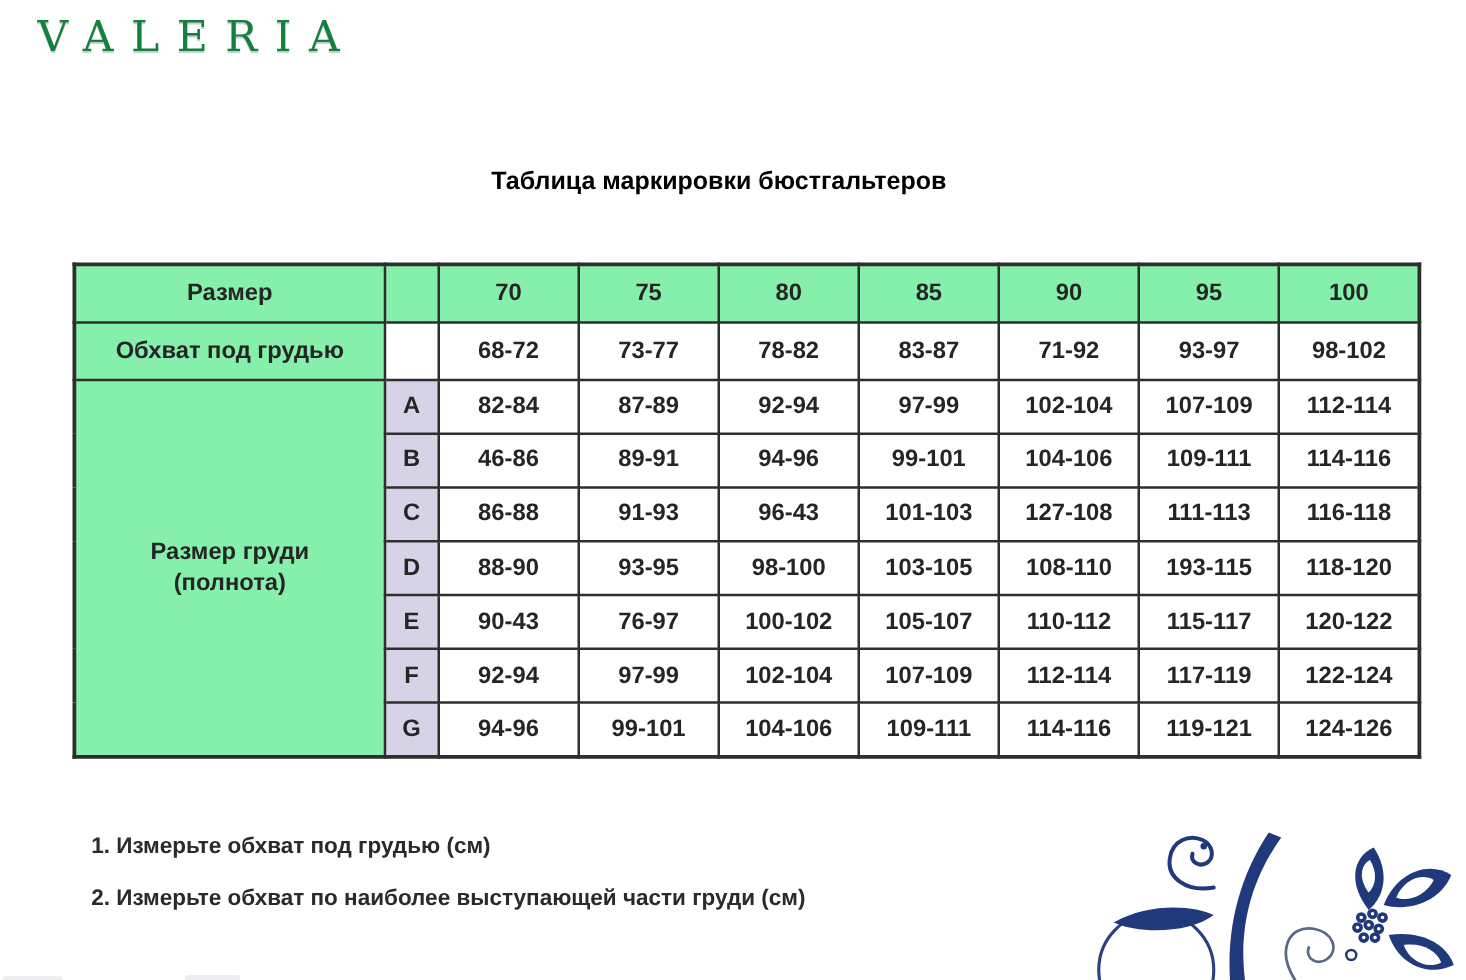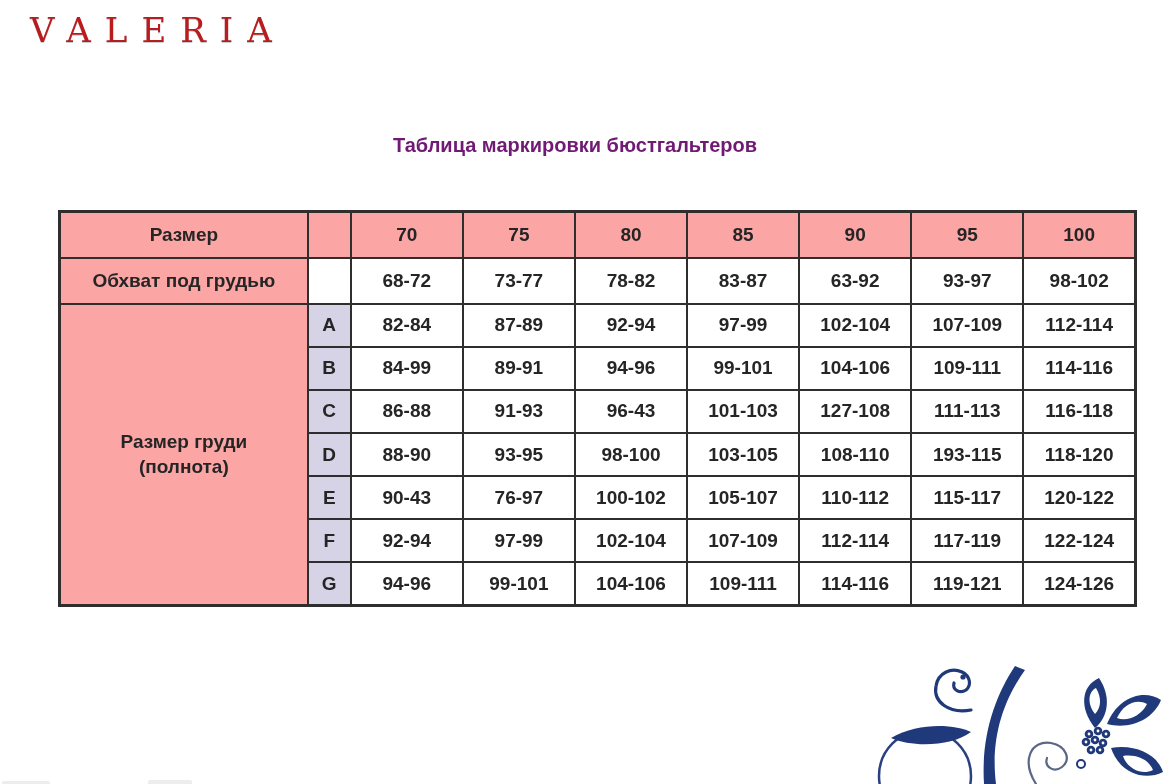--- a/index.html
+++ b/index.html
@@ -3,40 +3,40 @@
 <meta charset="utf-8">
 <style>
   html,body{margin:0;padding:0;}
   body{
     width:1173px;height:784px;position:relative;overflow:hidden;
     background:#ffffff;font-family:"Liberation Sans",sans-serif;color:#252525;
   }
   .logo{
     position:absolute;top:10px;left:30px;
     font-family:"DejaVu Serif",serif;font-size:34px;font-weight:400;
-    letter-spacing:14px;color:#b91c1c;text-shadow:0 1px 0 #c9cdd4;
+    letter-spacing:14px;color:#15803d;text-shadow:0 1px 0 #c9cdd4;
     user-select:none;
   }
   .title{
     position:absolute;top:134px;left:575px;transform:translateX(-50%);
-    font-size:20px;font-weight:700;white-space:nowrap;color:#701a75;
+    font-size:20px;font-weight:700;white-space:nowrap;color:#000000;
   }
   table.size-table{
     position:absolute;left:58px;top:210px;
     width:1079px;height:397px;
     border-collapse:collapse;table-layout:fixed;
     border:3px solid #2e2e2e;
   }
   table.size-table td{
     border:2px solid #2e2e2e;
     font-size:19px;font-weight:600;text-align:center;
     padding:0;color:#252525;vertical-align:middle;
   }
   td.lbl{text-align:left;padding-left:13px;font-weight:700;font-size:19px;}
-  td.peach{background:#fca5a5;}
+  td.peach{background:#86efac;}
   td.lav{background:#d7d3e7;font-weight:700;}
   td.hdr{font-weight:700;margin-left:40px;}
   tr.r-head{height:46px;}
   tr.r-cup{height:43px;}
   .cup-label div{line-height:1.32;}
   .instructions{
     position:absolute;left:73px;top:666px;
     font-size:18px;font-weight:700;color:#2a2a2a;
   }
   .instructions .line{margin:0 0 21px 0;white-space:nowrap;}
@@ -76,41 +76,41 @@
       <td class="peach hdr">95</td>
       <td class="peach hdr">100</td>
     </tr>
     <tr class="r-head">
       <td class="lbl peach">Обхват под грудью</td>
       <td></td>
       <td>68-72</td>
       <td>73-77</td>
       <td>78-82</td>
       <td>83-87</td>
-      <td>63-92</td>
+      <td>71-92</td>
       <td>93-97</td>
       <td>98-102</td>
     </tr>
     <tr class="r-cup">
       <td class="lbl peach cup-label" rowspan="7">
         <div>Размер груди</div>
         <div>(полнота)</div>
       </td>
       <td class="lav">A</td>
       <td>82-84</td>
       <td>87-89</td>
       <td>92-94</td>
       <td>97-99</td>
       <td>102-104</td>
       <td>107-109</td>
       <td>112-114</td>
     </tr>
     <tr class="r-cup">
       <td class="lav">B</td>
-      <td>84-99</td>
+      <td>46-86</td>
       <td>89-91</td>
       <td>94-96</td>
       <td>99-101</td>
       <td>104-106</td>
       <td>109-111</td>
       <td>114-116</td>
     </tr>
     <tr class="r-cup">
       <td class="lav">C</td>
       <td>86-88</td>
@@ -158,20 +158,22 @@
       <td>104-106</td>
       <td>109-111</td>
       <td>114-116</td>
       <td>119-121</td>
       <td>124-126</td>
     </tr>
   </tbody>
 </table>
 
 <div class="instructions">
+  <p class="line">1. Измерьте обхват под грудью (см)</p>
+  <p class="line">2. Измерьте обхват по наиболее выступающей части груди (см)</p>
 </div>
 
 <svg class="ornament" width="300" height="120" viewBox="0 0 300 120" aria-hidden="true">
 
   <circle cx="52" cy="112" r="46" fill="none" stroke="#2b4080" stroke-width="2.5"></circle>
 
   <path d="M18,74 C45,58 82,60 98,68 C80,82 40,84 18,74 Z" fill="#20397a"></path>
 
   <path d="M98,46 C76,50 60,38 63,22 C65,9 78,3 89,8 C97,12 99,21 93,26 C87,30 79,26 81,19" fill="none" stroke="#20397a" stroke-width="3.2" stroke-linecap="round"></path>
   <circle cx="90" cy="13" r="2.6" fill="#20397a"></circle>

